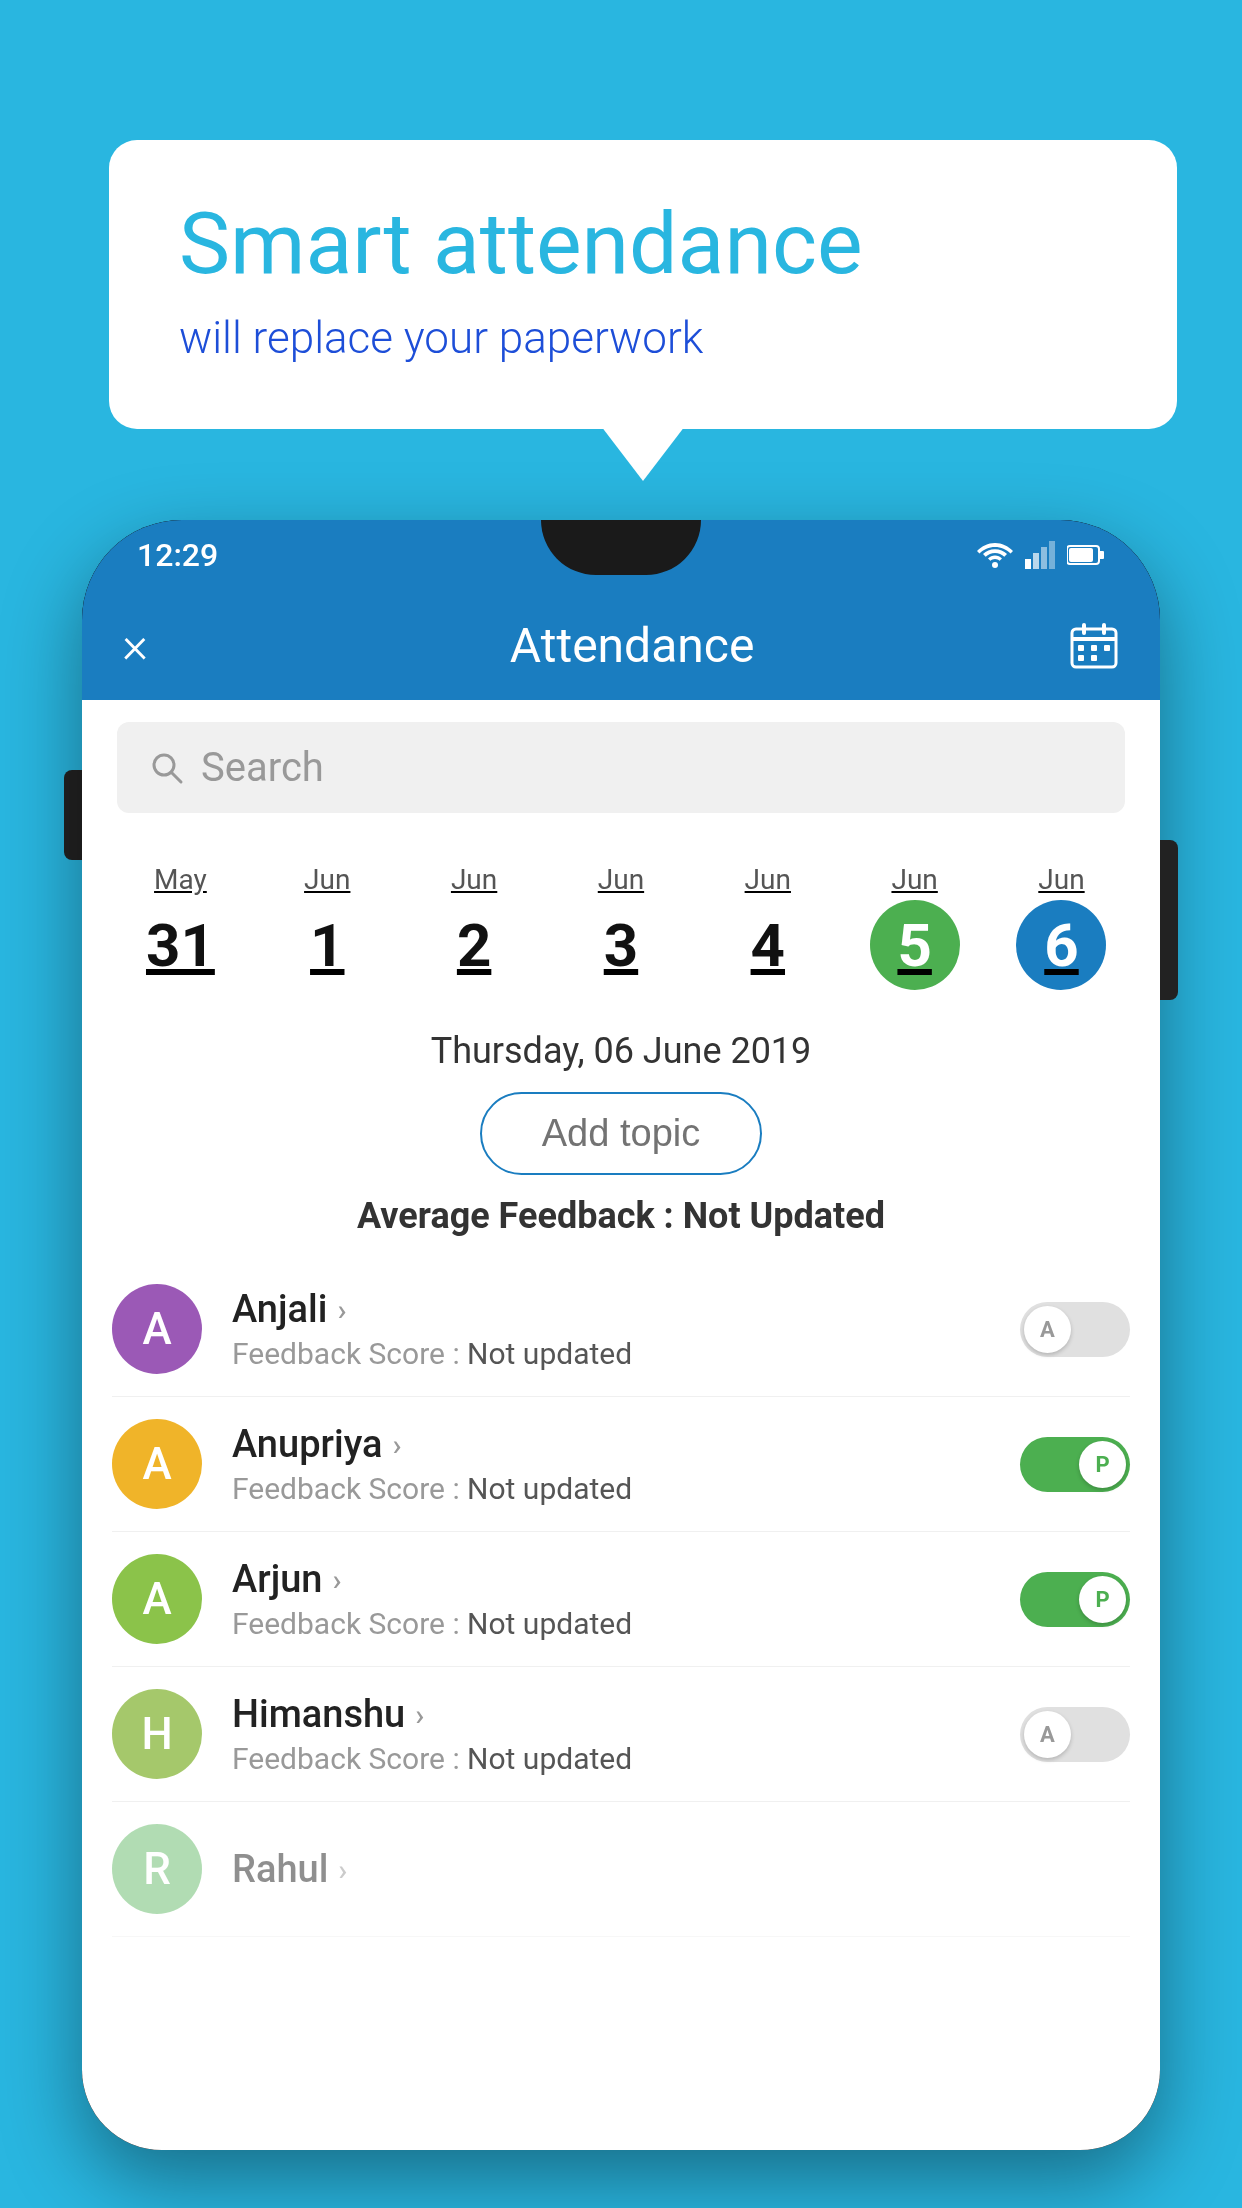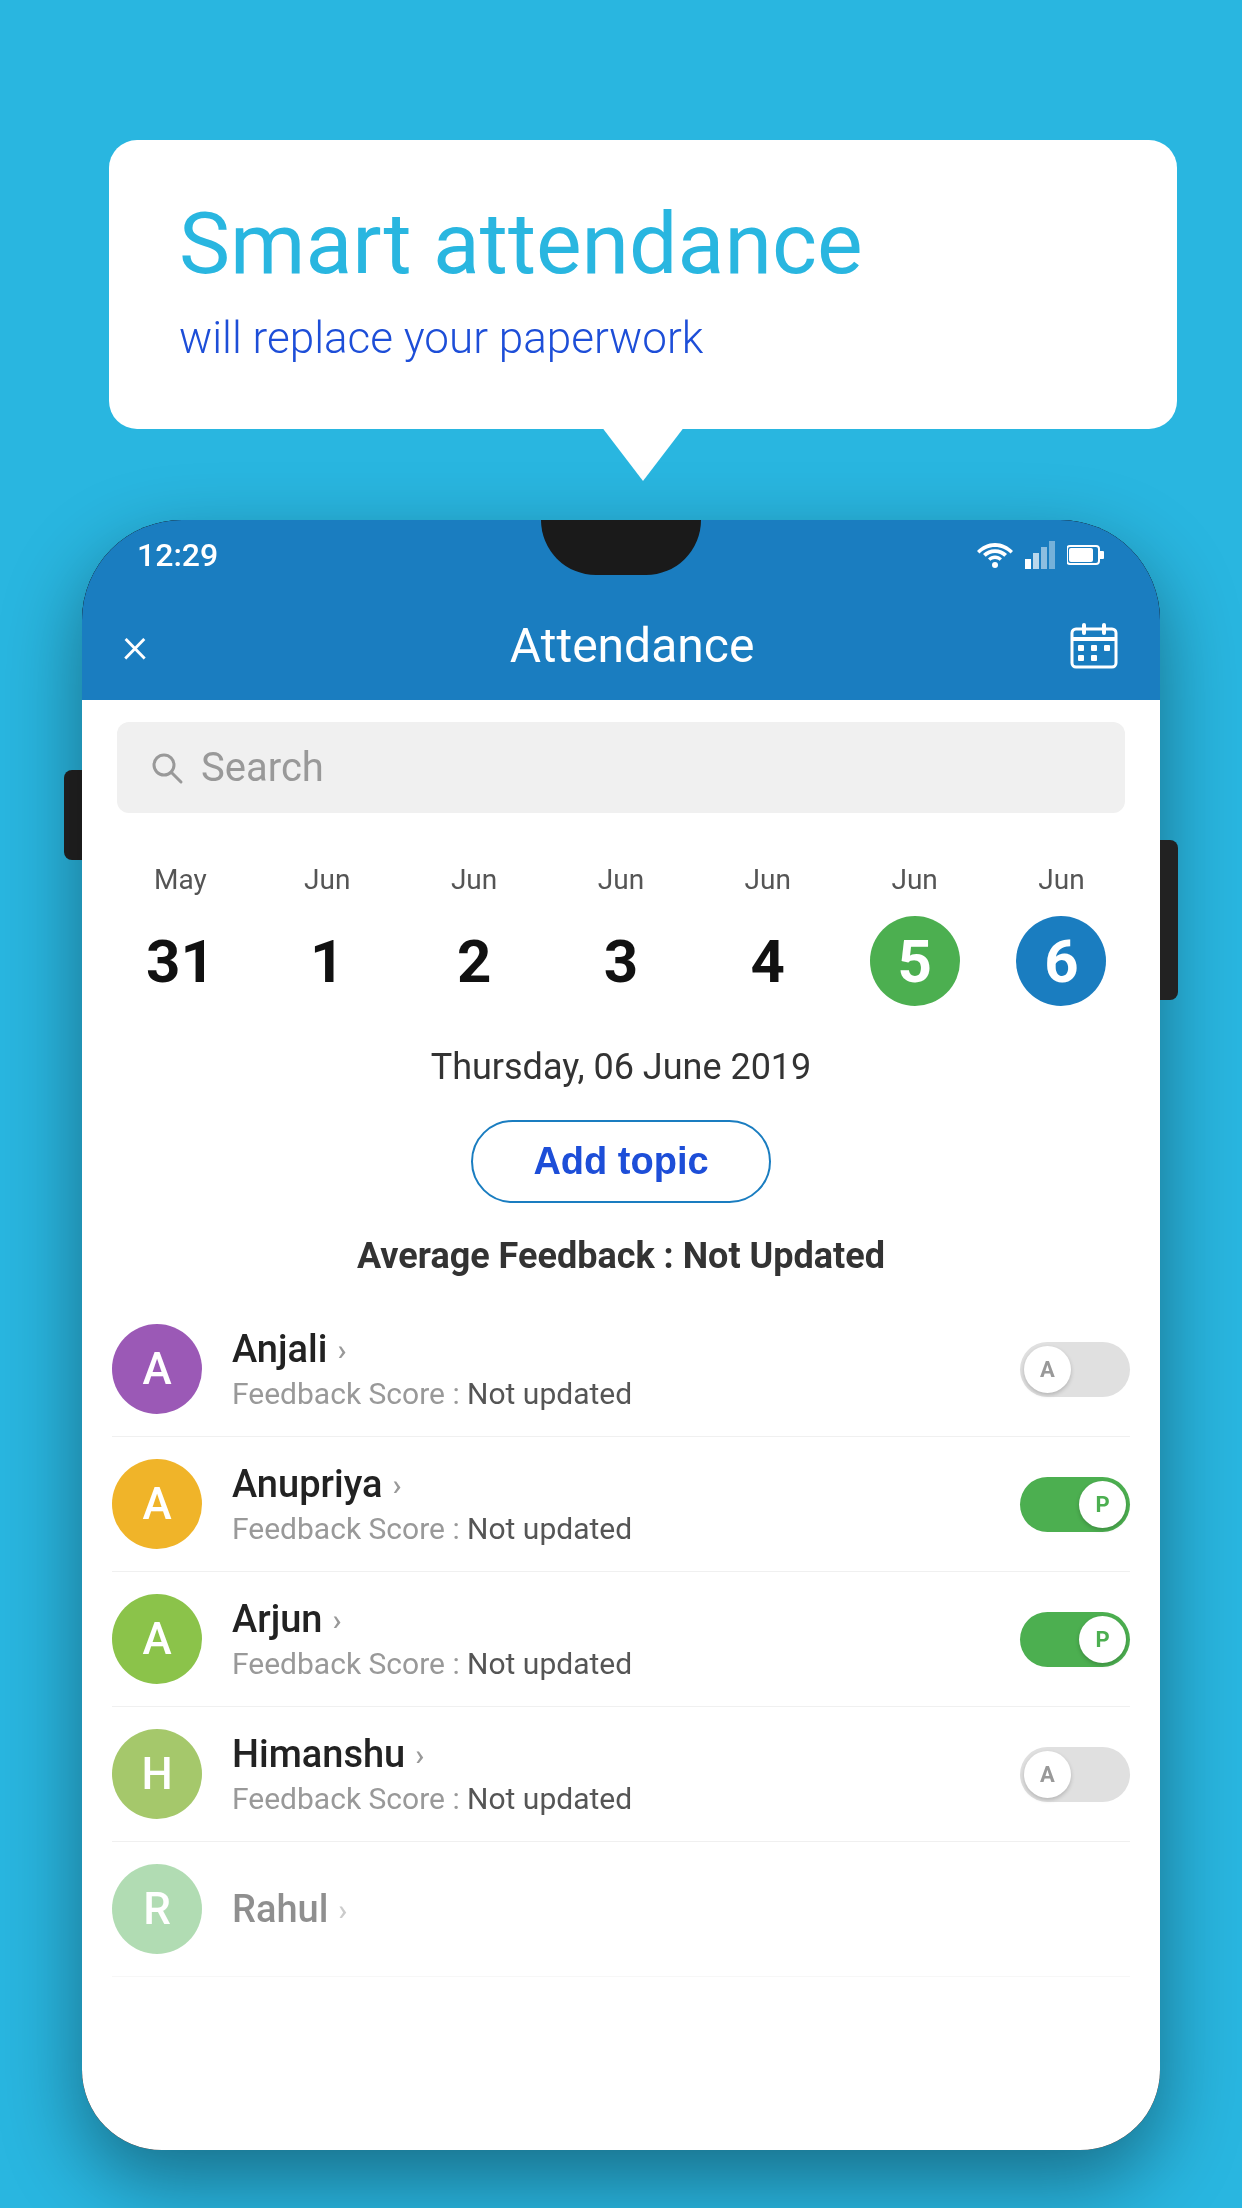--- a/index.html
+++ b/index.html
@@ -173,23 +173,24 @@
       display: flex;
       justify-content: space-around;
       align-items: center;
       gap: 0;
     }
 
     .date-item {
       display: flex;
       flex-direction: column;
       align-items: center;
-      gap: 20px;
+      gap: 4px;
       padding: 10px 12px;
       cursor: pointer;
+      text-decoration: underline;
     }
 
     .date-month {
       font-size: 28px;
       color: #555;
       font-weight: 400;
     }
 
     .date-item.today .date-day-circle {
       background: #4CAF50;
@@ -233,30 +234,29 @@
       text-align: center;
       font-size: 36px;
       color: #333;
       padding: 20px 0 10px;
       font-weight: 400;
     }
 
     
     .add-topic-btn {
       display: block;
-      margin: 22px auto;
+      margin: 10px auto;
       border: 2px solid #1A7DC0;
       background: white;
       border-radius: 50px;
       padding: 18px 60px;
       font-size: 38px;
-      color: #1d4ed8;
+      color: #737373;
       cursor: pointer;
       width: fit-content;
-      font-weight: bold;
     }
 
     
     .avg-feedback {
       text-align: center;
       font-size: 36px;
       color: #888;
       padding: 10px 0 25px;
     }
 

